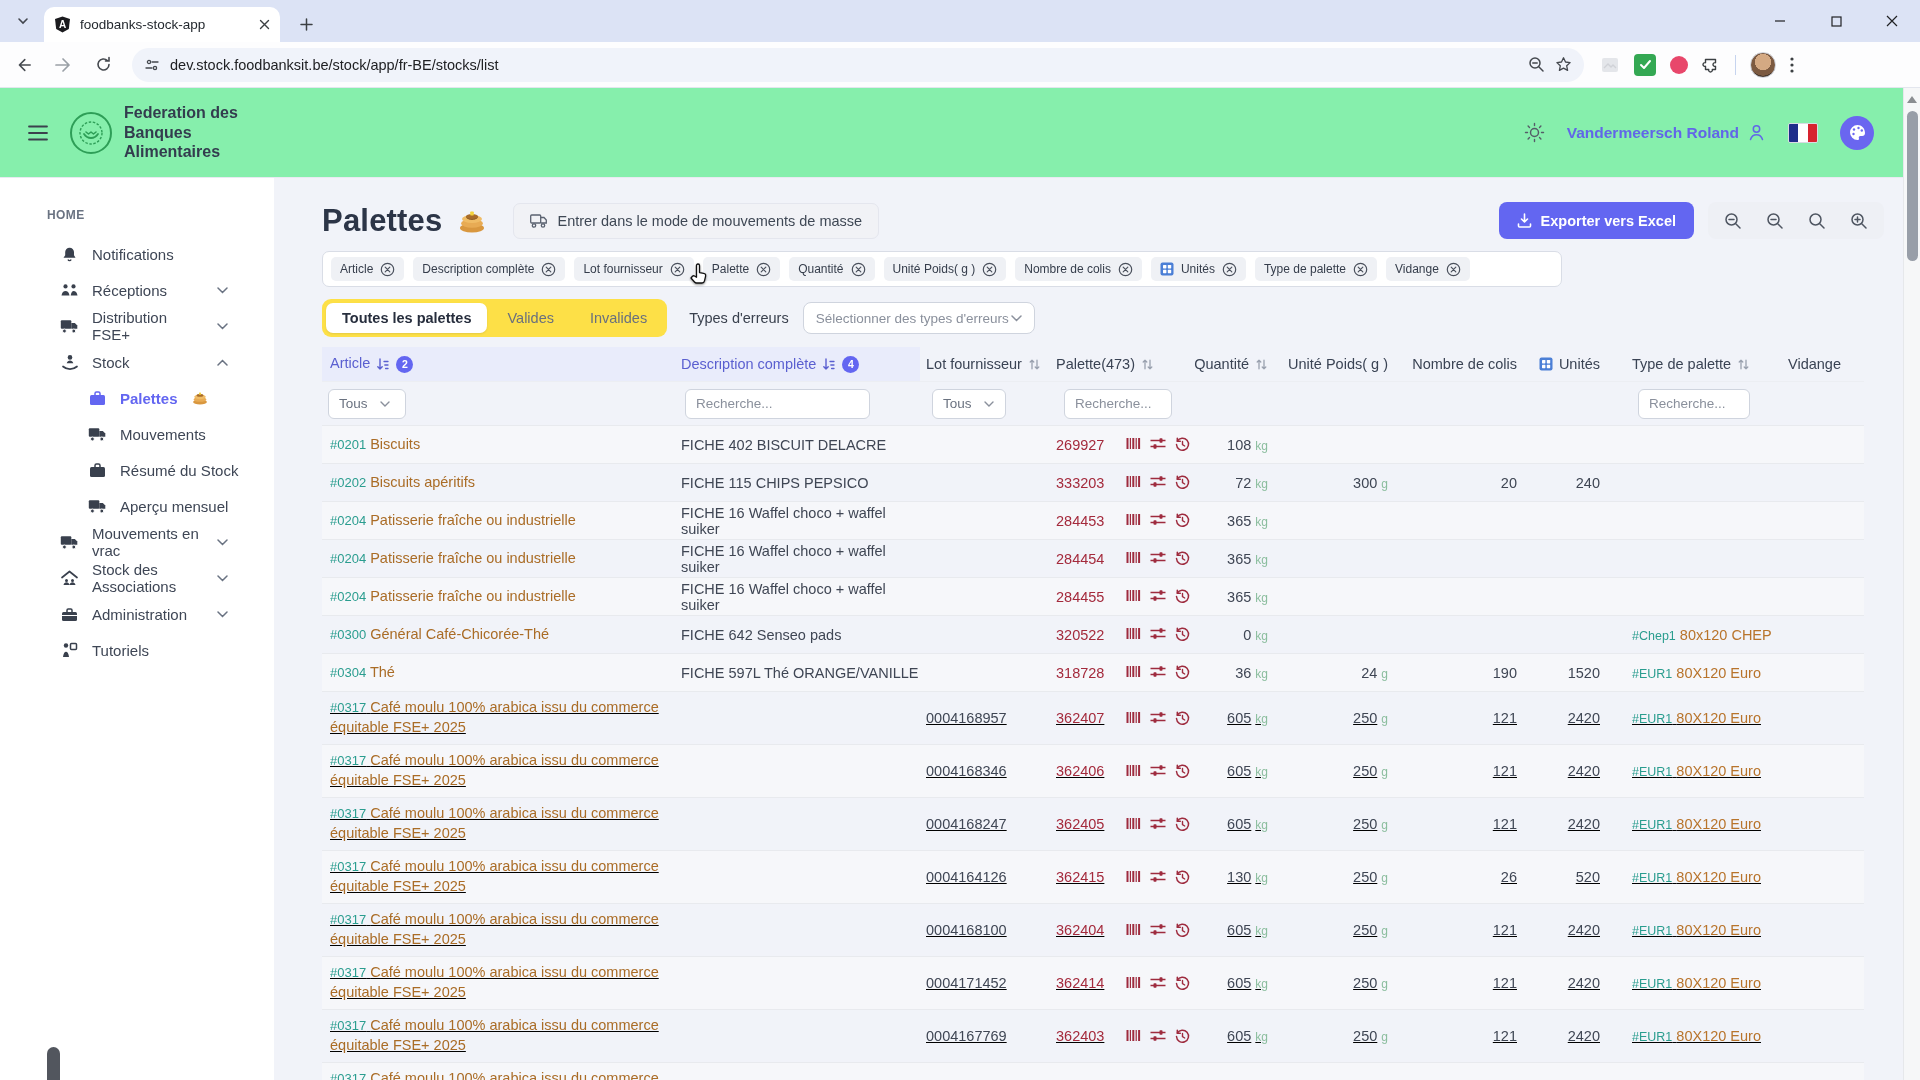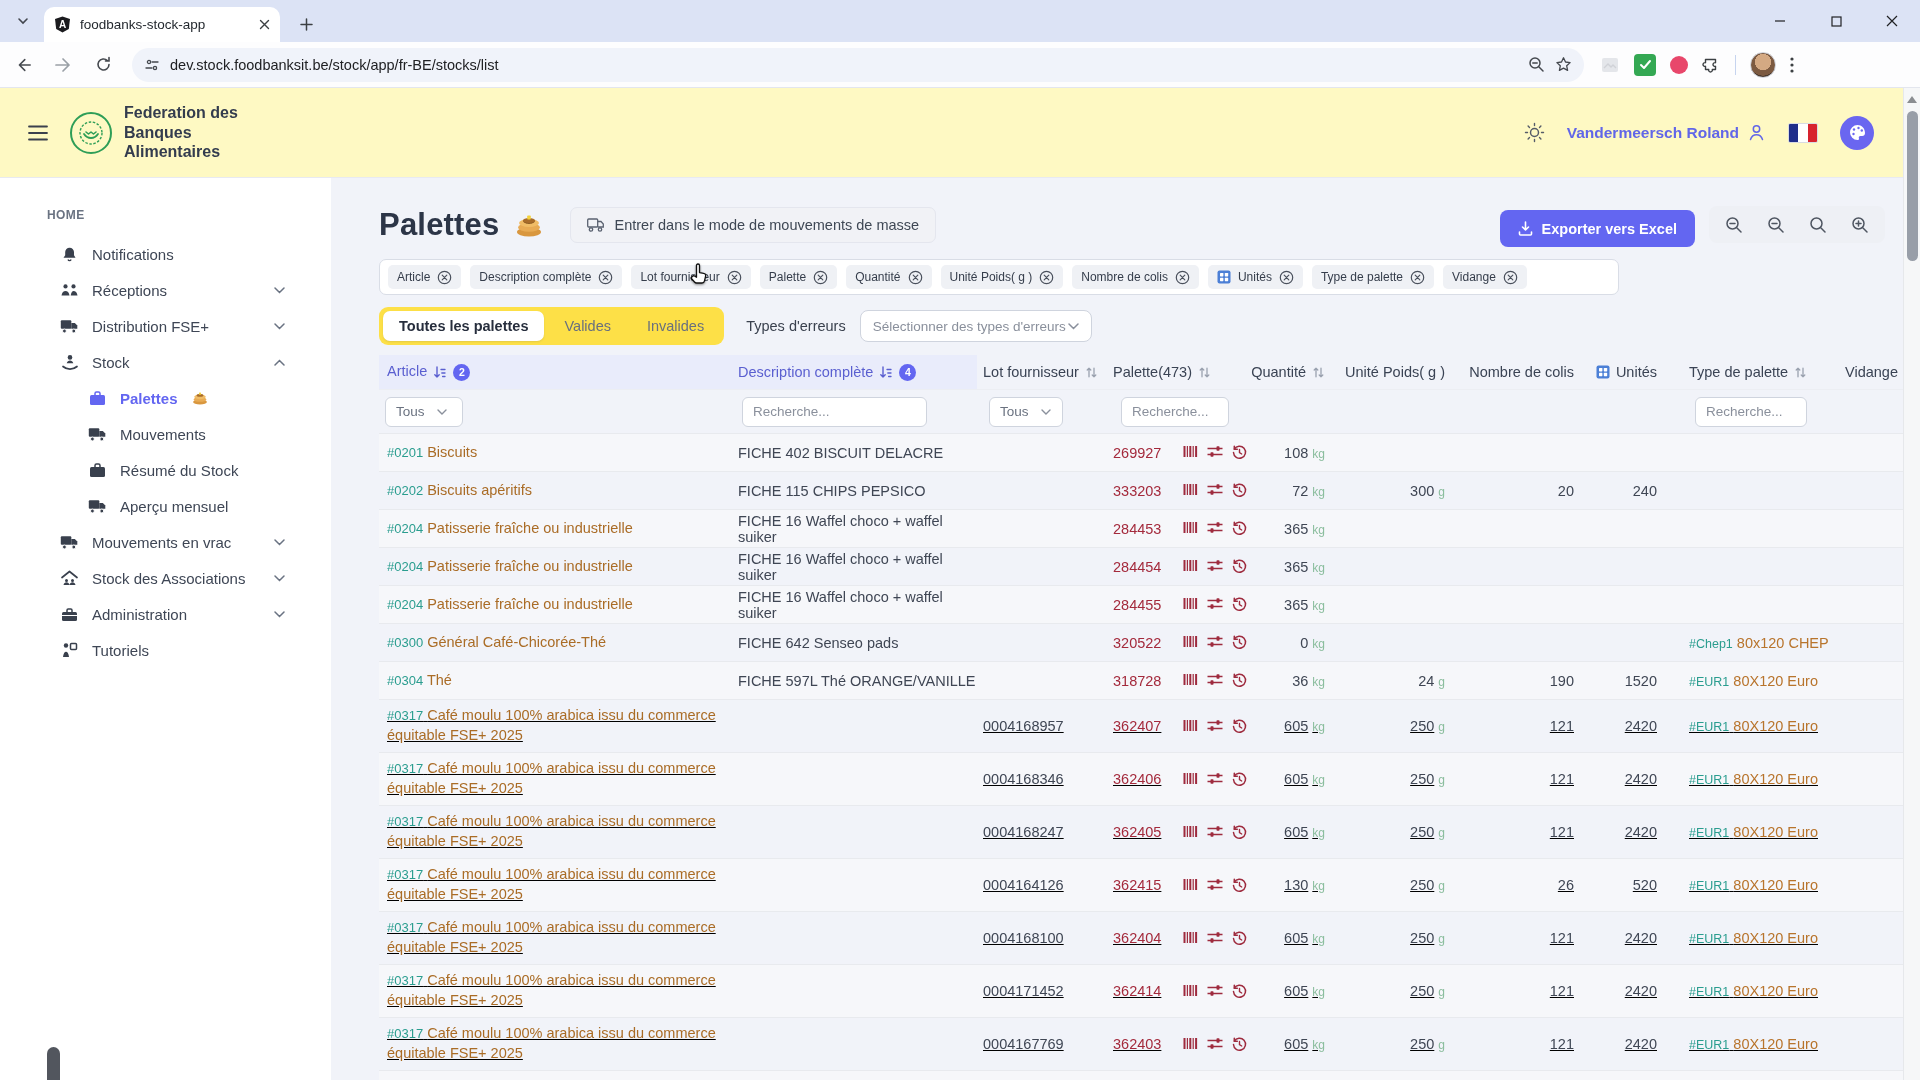--- a/index.html
+++ b/index.html
@@ -23,51 +23,51 @@
   .url-text { font-size:14.5px; color:#202124; flex:1; white-space:nowrap; overflow:hidden; }
   .pill-ic { color:#44484e; display:flex; }
   .ext-row { display:flex; align-items:center; gap:14px; margin-left:16px; }
   .ext-check { width:22px; height:22px; background:#34a853; border-radius:4px; display:flex; align-items:center; justify-content:center; }
   .ext-dot { width:18px; height:18px; background:#e8476b; border-radius:50%; }
   .ext-sep { width:1px; height:20px; background:#c6d4ef; }
   .avatar { width:26px; height:26px; border-radius:50%; background:radial-gradient(circle at 50% 38%, #d4a983 0 42%, #7c5a41 43% 70%, #4c3a2e 71%); border:1px solid #d0d4dc; }
   .menu-dots { color:#3c4043; display:flex; margin-right:14px; }
 
   
-  .appheader { height:90px; background:#fef9c3; border-bottom:1px solid #e8eaf1; display:flex; align-items:center; position:relative; }
+  .appheader { height:90px; background:#86efac; border-bottom:1px solid #e8eaf1; display:flex; align-items:center; position:relative; }
   .hamburger { margin-left:28px; color:#3b414d; display:flex; }
   .brandlogo { width:42px; height:42px; border-radius:50%; border:2.5px solid #2e9e57; margin-left:22px; display:flex; align-items:center; justify-content:center; color:#2e9e57; }
   .brandtext { margin-left:12px; font-size:16px; font-weight:700; color:#333c4e; line-height:1.22; }
   .hdr-right { margin-left:auto; display:flex; align-items:center; margin-right:46px; gap:22px; }
   .sunbtn { color:#555c68; display:flex; }
   .userbtn { display:flex; align-items:center; gap:8px; color:#6166e8; font-size:15.5px; font-weight:700; }
   .flag { width:30px; height:20px; display:flex; border:1px solid #d8dbe2; border-radius:2px; overflow:hidden; }
   .flag div { flex:1; }
   .palettebtn { width:34px; height:34px; border-radius:50%; background:#6a66f0; display:flex; align-items:center; justify-content:center; }
 
   
   .workspace { display:flex; height:902px; }
-  .sidebar { width:331px; background:#fff; flex:none; padding-top:30px; position:relative; }
+  .sidebar { width:274px; background:#fff; flex:none; padding-top:30px; position:relative; }
   .side-section { font-size:12px; font-weight:700; color:#6a7382; letter-spacing:.4px; padding-left:47px; margin-bottom:14px; }
   .side-item { height:36px; display:flex; align-items:center; gap:13px; padding-left:60px; font-size:15px; color:#3e4655; cursor:pointer; }
   .side-item .ic { color:#39404d; display:flex; width:19px; justify-content:center; }
   .side-item.child { padding-left:88px; }
   .side-item.active, .side-item.active .ic { color:#6366f1; font-weight:700; }
   .side-item .chev { margin-left:auto; margin-right:46px; color:#6a7382; display:flex; }
   .side-thumb { position:absolute; left:47px; bottom:0; width:13px; height:33px; background:#52565e; border-radius:7px 7px 0 0; }
 
   .main { flex:1; position:relative; }
 
   
   .titlerow { display:flex; align-items:center; margin:24px 36px 0 48px; }
   .page-title { font-size:31px; font-weight:800; color:#2c3547; letter-spacing:.2px; display:flex; align-items:center; gap:14px; }
   .massbtn { margin-left:26px; height:36px; background:#f1f2f6; border:1px solid #e4e6ee; border-radius:7px; display:flex; align-items:center; gap:10px; padding:0 16px; font-size:14.5px; color:#3f4855; cursor:pointer; }
   .massbtn .ic { color:#5a6270; display:flex; }
   .title-right { margin-left:auto; display:flex; align-items:center; gap:14px; }
-  .exportbtn { height:37px; background:#6366f1; color:#fff; border:none; border-radius:8px; display:flex; align-items:center; gap:9px; padding:0 18px; font-size:14.5px; font-weight:700; cursor:pointer; font-family:inherit;margin-top:8px; }
+  .exportbtn { height:37px; background:#6366f1; color:#fff; border:none; border-radius:8px; display:flex; align-items:center; gap:9px; padding:0 18px; font-size:14.5px; font-weight:700; cursor:pointer; font-family:inherit; }
   .zoomgroup { height:37px; background:#eef0f5; border-radius:8px; display:flex; align-items:center; padding:0 4px; }
   .zoombtn { width:42px; height:30px; display:flex; align-items:center; justify-content:center; color:#4e5561; cursor:pointer; }
 
   
   .chipsbar { margin:12px 0 0 48px; width:1240px; background:#fff; border:1px solid #d9dde6; border-radius:7px; padding:5px 8px; display:flex; align-items:center; gap:9px; }
   .chip { background:#eff1f5; border-radius:5px; height:24px; display:flex; align-items:center; gap:7px; padding:0 9px; font-size:12px; color:#353d4b; cursor:pointer; white-space:nowrap; }
   .chip .xc { color:#4a505c; display:flex; }
   .chip .uic { display:flex; }
 
   

